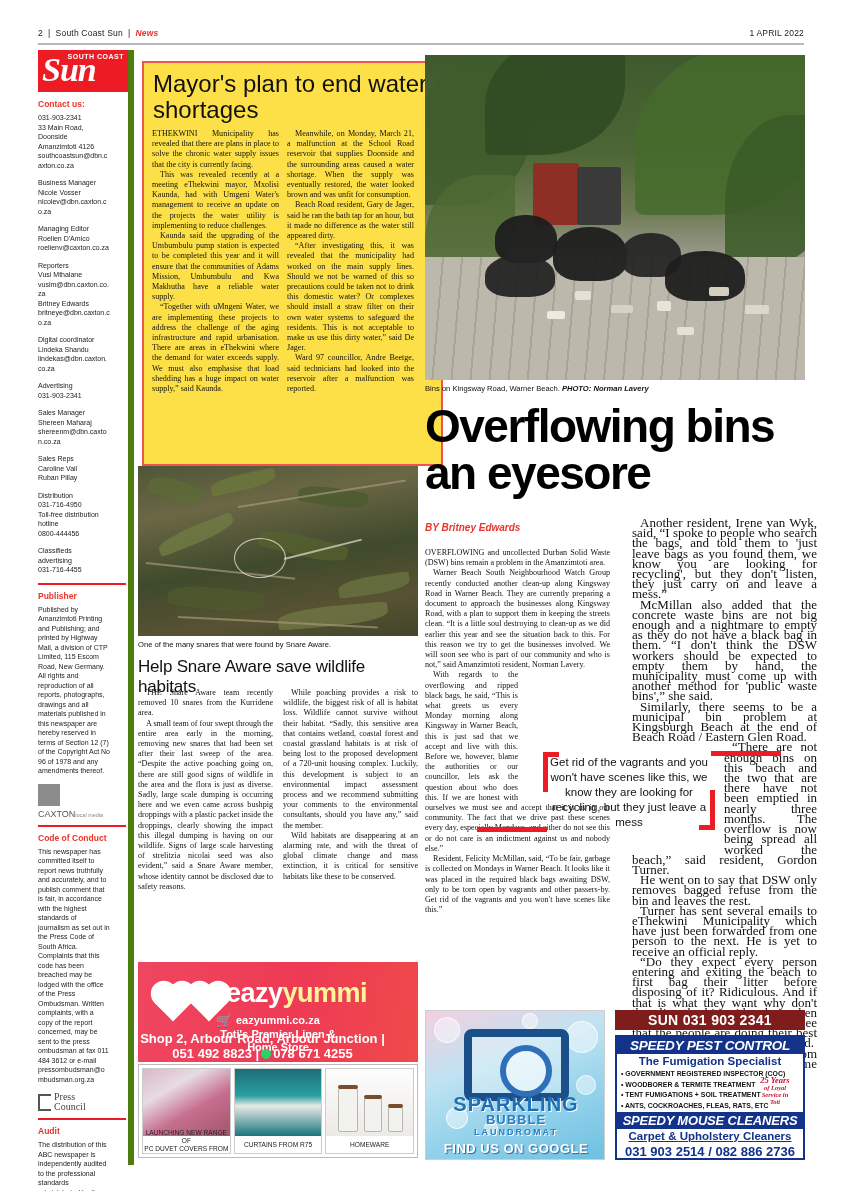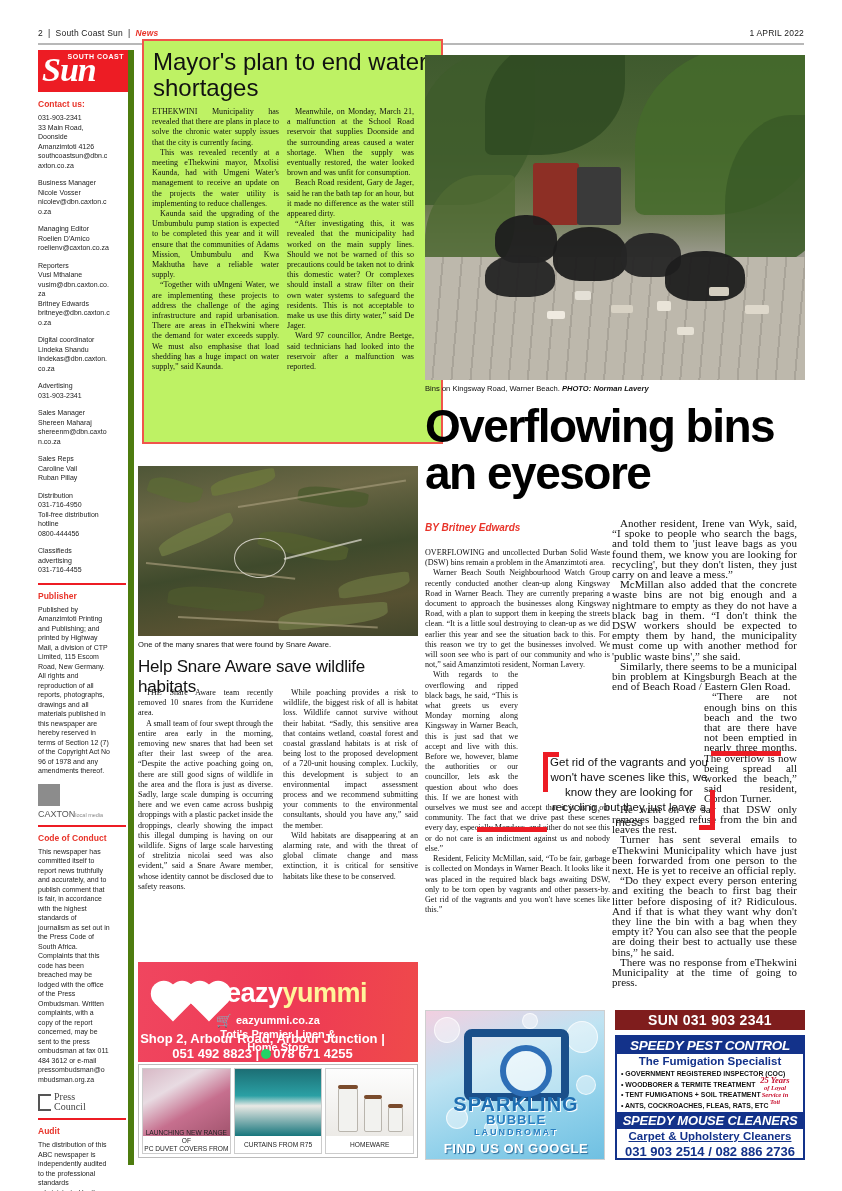--- a/index.html
+++ b/index.html
@@ -79,22 +79,22 @@
     font-family: "Liberation Serif", serif; font-size: 10px; color: #444444;
     line-height: 10px;
   }
   .abc-logo {
     font-family: "Liberation Sans", sans-serif; font-size: 23px;
     color: #777777; font-weight: bold; letter-spacing: -2px; margin: 5px 0 4px 0;
   }
 
   
   .mayor-box {
-    position: absolute; left: 142px; top: 39px; width: 301px; height: 405px;
-    border: 2.5px solid #f0554b; background: #bef264;
+    position: absolute; left: 142px; top: 61px; width: 301px; height: 405px;
+    border: 2.5px solid #f0554b; background: #fde047;
   }
   .mayor-head {
     font-family: "Liberation Sans", sans-serif; font-size: 24px;
     line-height: 26px; color: #111111; padding: 8px 9px 4px 9px;
     font-weight: normal;
   }
   .mayor-cols {
     display: flex; gap: 8px; padding: 2px 8px 6px 8px;
   }
   .mayor-cols .col {
@@ -185,22 +185,22 @@
     font-family: "Liberation Sans", sans-serif; font-weight: bold;
     font-size: 10px; color: #e8342a; font-style: italic;
   }
 
   
   .bins-col-a {
     position: absolute; left: 425px; top: 548px; width: 185px;
     font-size: 8.1px; line-height: 10.2px; text-align: justify; color: #111;
   }
   .bins-col-b {
-    position: absolute; left: 612px; top: 518px; width: 185px;
-    font-size: 11px; line-height: 10.2px; text-align: justify; color: #111;
+    position: absolute; left: 632px; top: 518px; width: 185px;
+    font-size: 13px; line-height: 10.2px; text-align: justify; color: #111;
   }
   .bins-col-a p, .bins-col-b p { text-indent: 8px; }
   .bins-col-a p.noind, .bins-col-b p.noind { text-indent: 0; }
   .shape-right {
     float: right; width: 92px; height: 132px; shape-outside: none;
   }
   .shape-left {
     float: left; width: 92px; height: 112px;
   }
 

